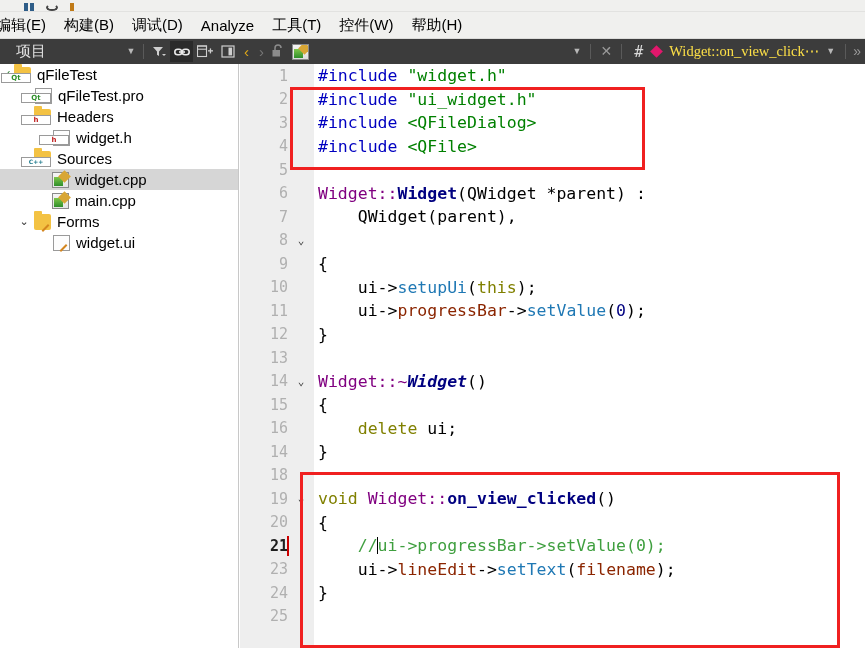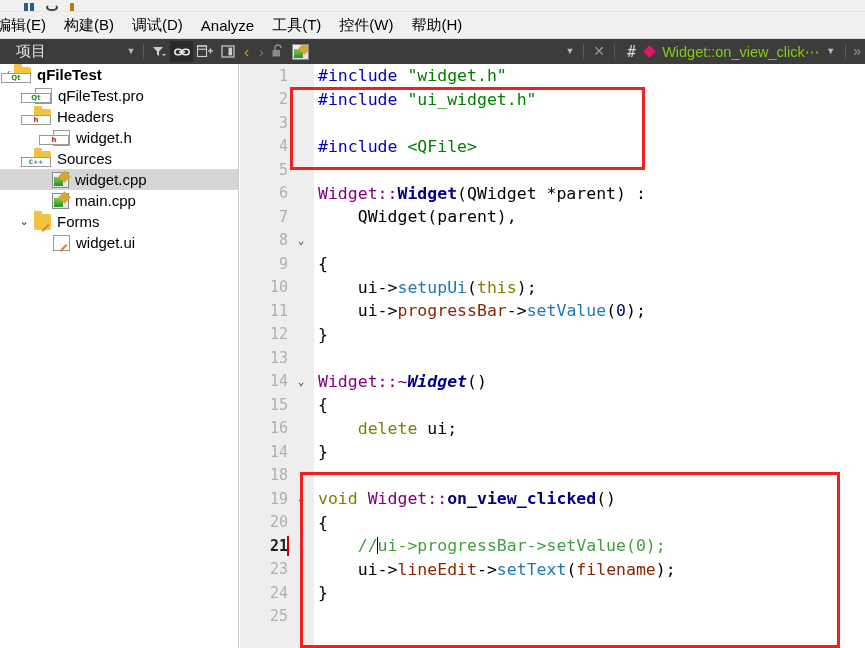--- a/index.html
+++ b/index.html
@@ -81,42 +81,42 @@
     background: #d8a634; transform: rotate(45deg);
   }
   .tab-name { color: #e6e6e6; font-family: "DejaVu Sans Mono", monospace; font-size: 14.5px; margin-top: 38px; }
   .tb-caret2 { color: #b8b8b8; font-size: 9px; padding: 0 6px; line-height: 25px; }
   .tab-close { color: #9a9a9a; font-size: 14px; padding: 0 6px; line-height: 25px; }
   .hash-ic { color: #d8d8d8; font-family: "DejaVu Sans Mono", monospace; font-size: 15px; padding: 0 9px; }
   .sym-diamond {
     width: 9px; height: 9px; background: #e2176c; transform: rotate(45deg);
     margin-right: 8px; flex: 0 0 auto;
   }
-  .sym-name { color: #84cc16; font-family: Liberation Sans, sans-serif; font-size: 14.5px;
+  .sym-name { color: #fde047; font-family: Liberation Serif, serif; font-size: 14.5px;
               white-space: nowrap; overflow: hidden; }
   .chev-btn { color: #b8b8b8; font-size: 9px; padding: 0 7px; line-height: 25px; }
   .ovf { color: #9a9a9a; font-size: 14px; padding: 0 4px; line-height: 25px; }
 
   
   .sidebar {
     position: absolute; left: 0; top: 64px; width: 239px; height: 584px;
     background: #ffffff; border-right: 1px solid #c8c8c8;
     font-size: 15px; color: #000; overflow: hidden;
   }
   .tree-row {
     display: flex; align-items: center; height: 21px; padding-right: 4px;
     white-space: nowrap; cursor: default;
   }
   .tree-row.selected { background: #d6d6d6; }
   .tw-check { width: 14px; text-align: center; color: #2e7d32; font-size: 11px; flex: 0 0 14px; }
   .tw-chev { width: 20px; text-align: center; color: #333; font-size: 11px; flex: 0 0 20px; }
   .tw-gap { flex: 0 0 20px; }
   .tw-gap-sm { flex: 0 0 14px; }
   .tw-lbl { padding-left: 6px; }
-  .tw-lbl.bold { font-weight: bold; }
+  .tw-lbl.bold { font-weight: normal; }
 
   .ic { width: 17px; height: 16px; position: relative; flex: 0 0 17px; }
   
   .ic-folder { background: #f3c243; border-radius: 1px 2px 2px 2px; }
   .ic-folder::before {
     content: ''; position: absolute; left: 0; top: -3px; width: 8px; height: 4px;
     background: #f3c243; border-radius: 1px 1px 0 0;
   }
   .badge {
     position: absolute; right: 0px; bottom: 0px; width: 30px; height: 10px;
@@ -371,21 +371,21 @@
       <span class="tw-lbl">widget.ui</span>
     </div>
 
   </div>
 
   <div class="editor">
     <div class="gutter"></div>
     <div class="code-area" id="code-area">
         <div class="cline"><span class="lnum">1</span><span class="fold"></span><span class="ctext"><span class="s-pre">#include </span><span class="s-str">"widget.h"</span></span></div>
         <div class="cline"><span class="lnum">2</span><span class="fold"></span><span class="ctext"><span class="s-pre">#include </span><span class="s-str">"ui_widget.h"</span></span></div>
-        <div class="cline"><span class="lnum">3</span><span class="fold"></span></div>
+        <div class="cline"><span class="lnum">3</span><span class="fold"></span><span class="ctext"><span class="s-pre">#include </span><span class="s-str">&lt;QFileDialog&gt;</span></span></div>
         <div class="cline"><span class="lnum">4</span><span class="fold"></span><span class="ctext"><span class="s-pre">#include </span><span class="s-str">&lt;QFile&gt;</span></span></div>
         <div class="cline"><span class="lnum">5</span><span class="fold"></span><span class="ctext"></span></div>
         <div class="cline"><span class="lnum">6</span><span class="fold"></span><span class="ctext"><span class="s-type">Widget::</span><span class="s-fn">Widget</span><span class="s-plain">(QWidget *parent) :</span></span></div>
         <div class="cline"><span class="lnum">7</span><span class="fold"></span><span class="ctext"><span class="s-plain">    QWidget(parent),</span></span></div>
         <div class="cline"><span class="lnum">8</span><span class="fold">⌄</span></div>
         <div class="cline"><span class="lnum">9</span><span class="fold"></span><span class="ctext"><span class="s-plain">{</span></span></div>
         <div class="cline"><span class="lnum">10</span><span class="fold"></span><span class="ctext"><span class="s-plain">    ui-&gt;</span><span class="s-call">setupUi</span><span class="s-plain">(</span><span class="s-kw">this</span><span class="s-plain">);</span></span></div>
         <div class="cline"><span class="lnum">11</span><span class="fold"></span><span class="ctext"><span class="s-plain">    ui-&gt;</span><span class="s-memb">progressBar</span><span class="s-plain">-&gt;</span><span class="s-call">setValue</span><span class="s-plain">(</span><span class="s-num">0</span><span class="s-plain">);</span></span></div>
         <div class="cline"><span class="lnum">12</span><span class="fold"></span><span class="ctext"><span class="s-plain">}</span></span></div>
         <div class="cline"><span class="lnum">13</span><span class="fold"></span><span class="ctext"></span></div>

